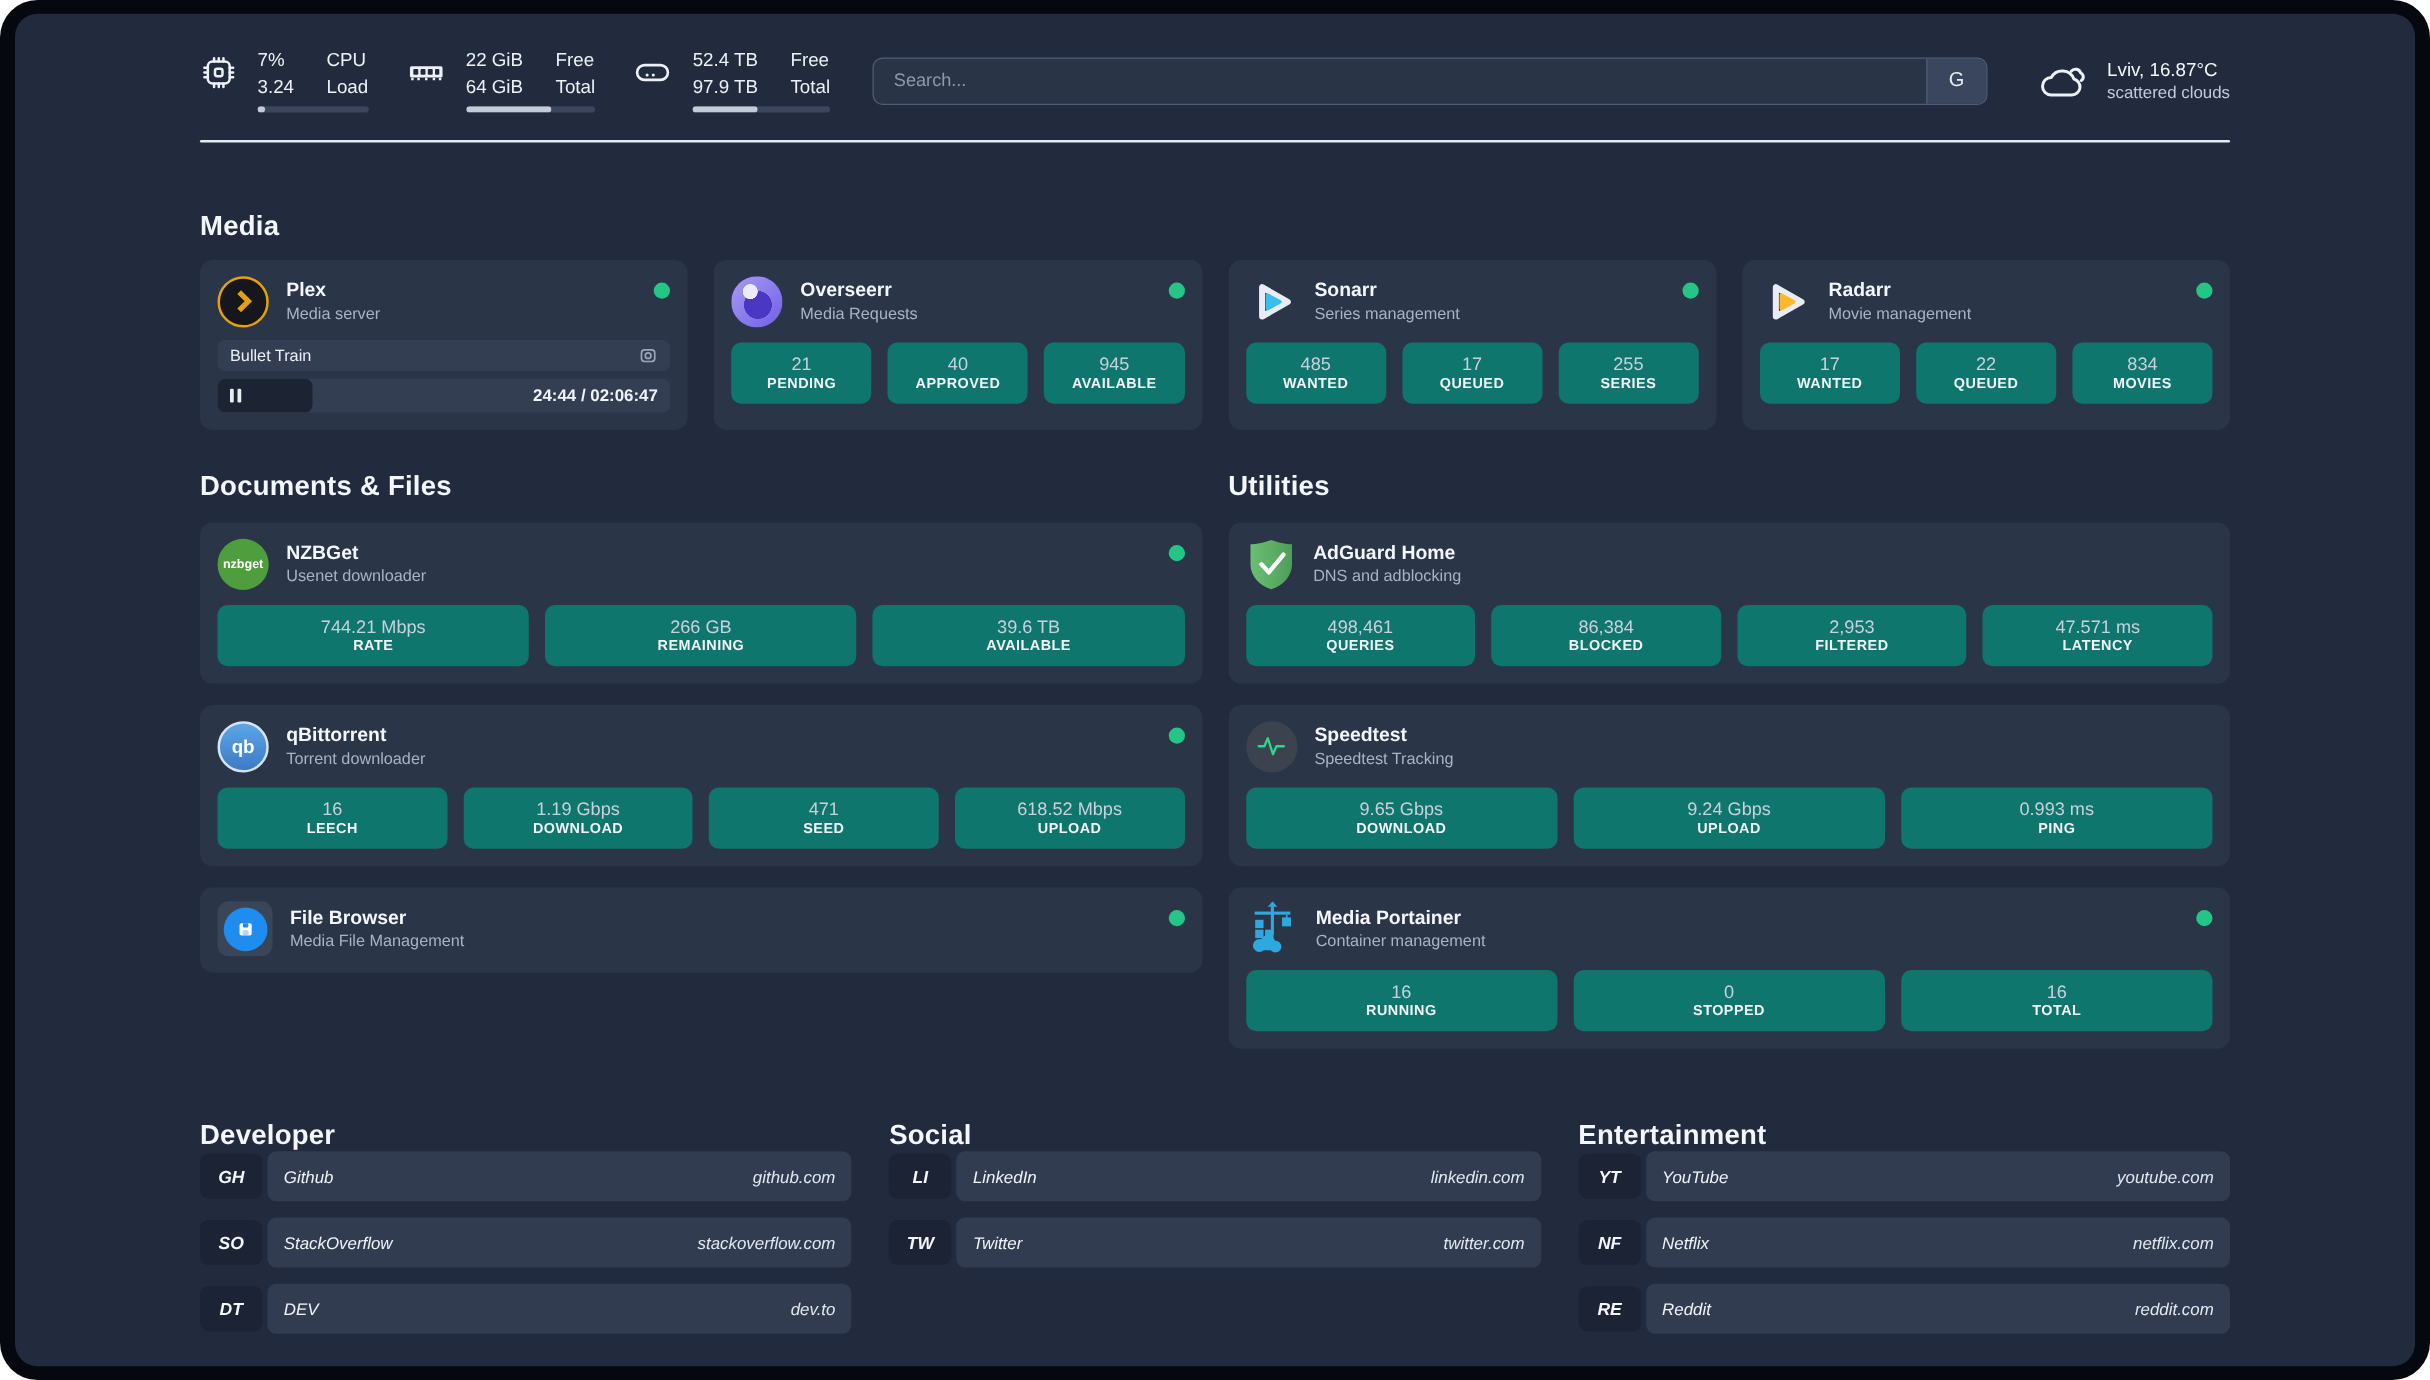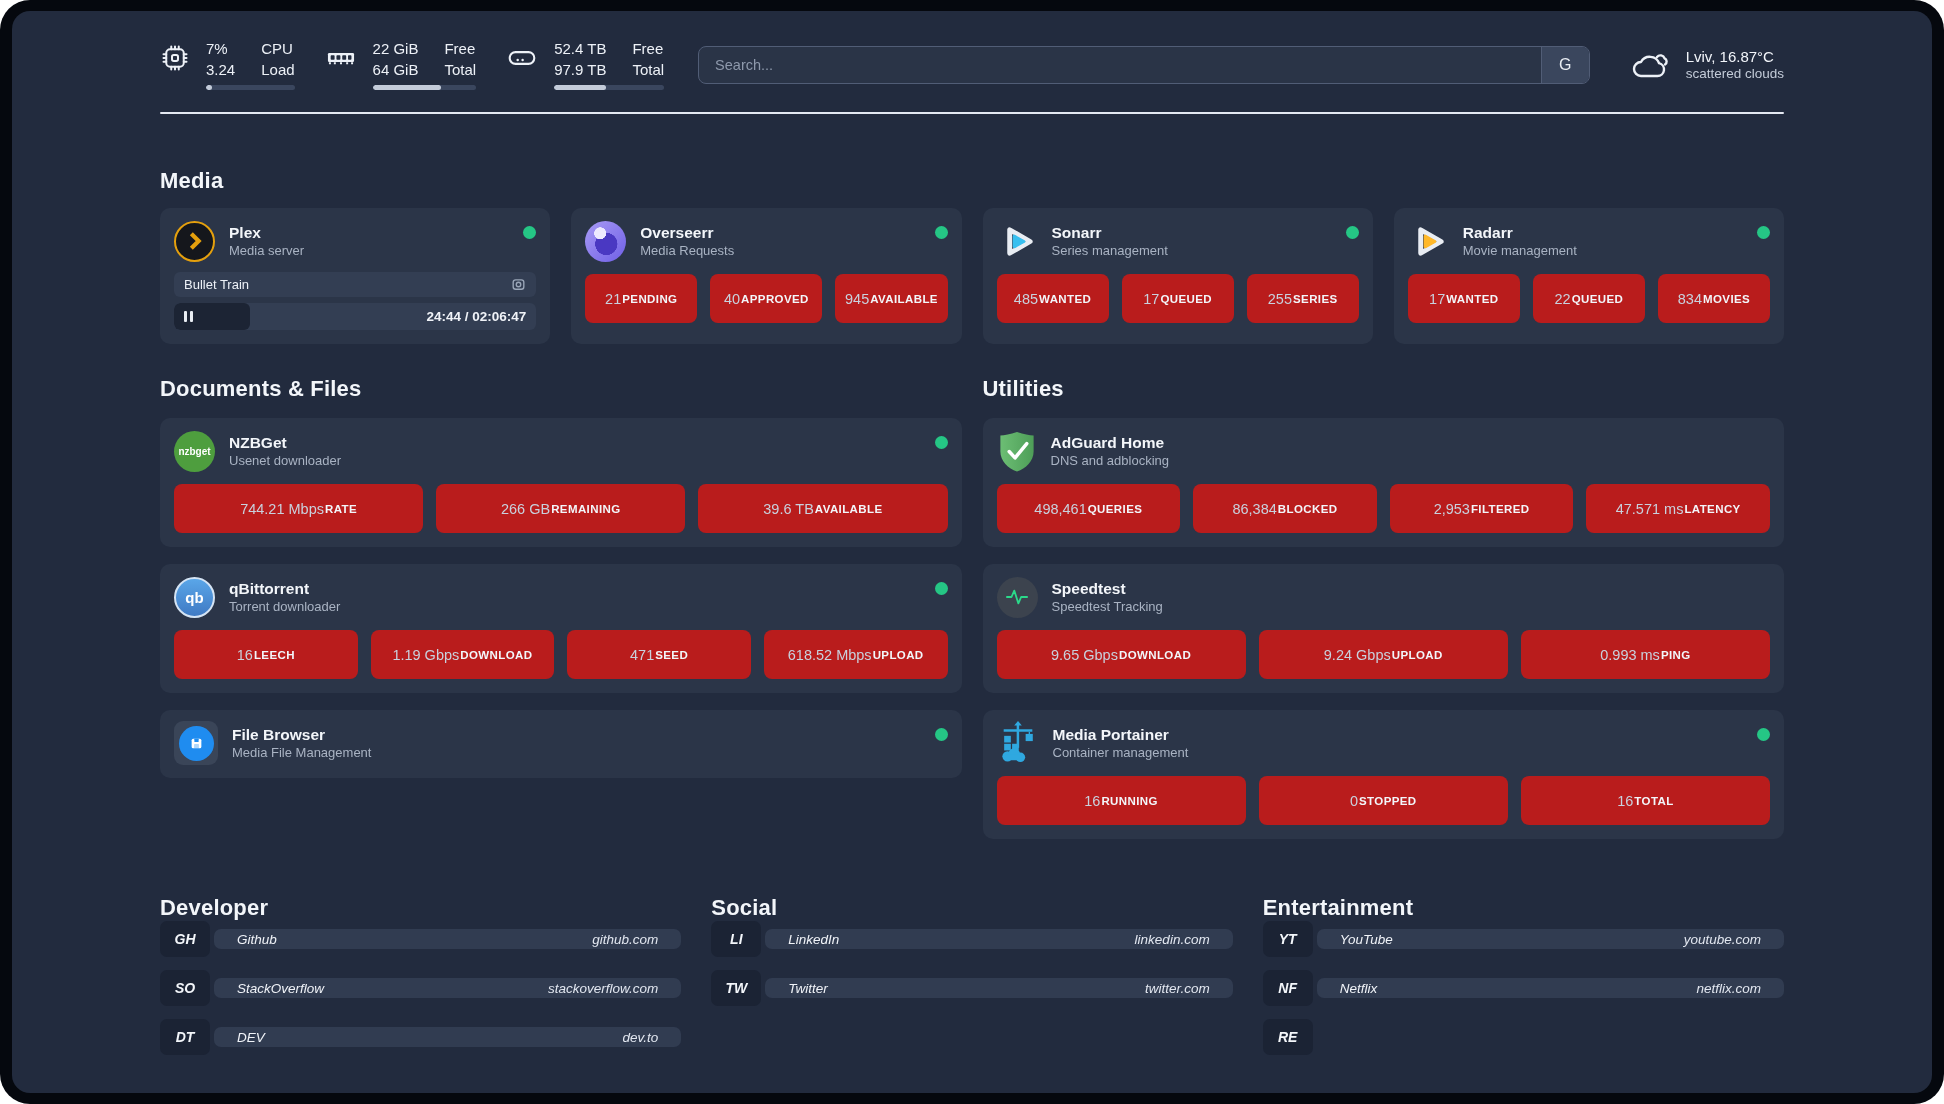--- a/index.html
+++ b/index.html
@@ -60,22 +60,22 @@
     background:#2B3548; border-radius:10px; padding:12px 14px 14px; cursor:pointer;
   }
   .card-head { display:flex; align-items:center; gap:14px; height:42px; }
   .card-names { display:flex; flex-direction:column; gap:1px; flex:1; min-width:0; }
   .card-name { color:#F3F6FA; font-size:15.5px; font-weight:600; }
   .card-desc { color:#A9B3C3; font-size:13px; }
   .dot { width:13px; height:13px; border-radius:50%; background:#25C685; flex:none; align-self:flex-start; margin-top:6px; }
 
   .stats { margin-top:12px; display:grid; grid-auto-flow:column; grid-auto-columns:1fr; gap:13px; }
   .stat {
-    background:#b91c1c; border-radius:8px; height:49px;
-    display:flex; align-items:center; justify-content:center; gap:1px;
+    background:#0f766e; border-radius:8px; height:49px;
+    display:flex; flex-direction:column; align-items:center; justify-content:center; gap:1px;
   }
   .stat-val { color:#C9D1DD; font-size:14.5px; }
   .stat-lab { color:#F3F6FA; font-size:11.5px; font-weight:700; letter-spacing:.4px; }
 
   
   .np-row {
     margin-top:10px; height:25px; background:#333E53; border-radius:6px;
     display:flex; align-items:center; padding:0 10px; justify-content:space-between;
   }
   .np-title { color:#EDF1F7; font-size:13px; font-weight:500; }
@@ -116,22 +116,22 @@
   .links-grid { margin-top:56px; display:grid; grid-template-columns:repeat(3,1fr); gap:30px; align-items:start; }
   .links-col .sec-title { }
   .link-row { display:flex; align-items:center; gap:4px; cursor:pointer;font-style:italic; }
   .link-row + .link-row { margin-top:13px; }
   .link-abbr {
     width:50px; height:36px; background:#1B2334; border-radius:7px; flex:none;
     display:flex; align-items:center; justify-content:center;
     color:#F3F6FA; font-size:14px; font-weight:600;
   }
   .link-bar {
-    flex:1; height:20px; background:#313C51; border-radius:7px;
-    display:flex; align-items:center; justify-content:space-between; padding:0 23px;
+    flex:1; height:40px; background:#313C51; border-radius:7px;
+    display:flex; align-items:center; justify-content:space-between; padding:0 13px;
   }
   .link-name { color:#F0F3F8; font-size:13.5px; font-weight:500; }
   .link-url  { color:#E2E7F0; font-size:13.5px; }
 </style>
 </head>
 <body>
 
 <div class="window">
 <div class="app">
 <div class="content">
@@ -608,20 +608,24 @@
         </div>
               <div class="link-row">
           <span class="link-abbr">NF</span>
           <span class="link-bar">
             <span class="link-name">Netflix</span>
             <span class="link-url">netflix.com</span>
           </span>
         </div>
               <div class="link-row">
           <span class="link-abbr">RE</span>
+          <span class="link-bar">
+            <span class="link-name">Reddit</span>
+            <span class="link-url">reddit.com</span>
+          </span>
         </div>
             </div>
     </div>
   </div>
 
 </div>
 </div>
 </div>
 
 </body></html>

